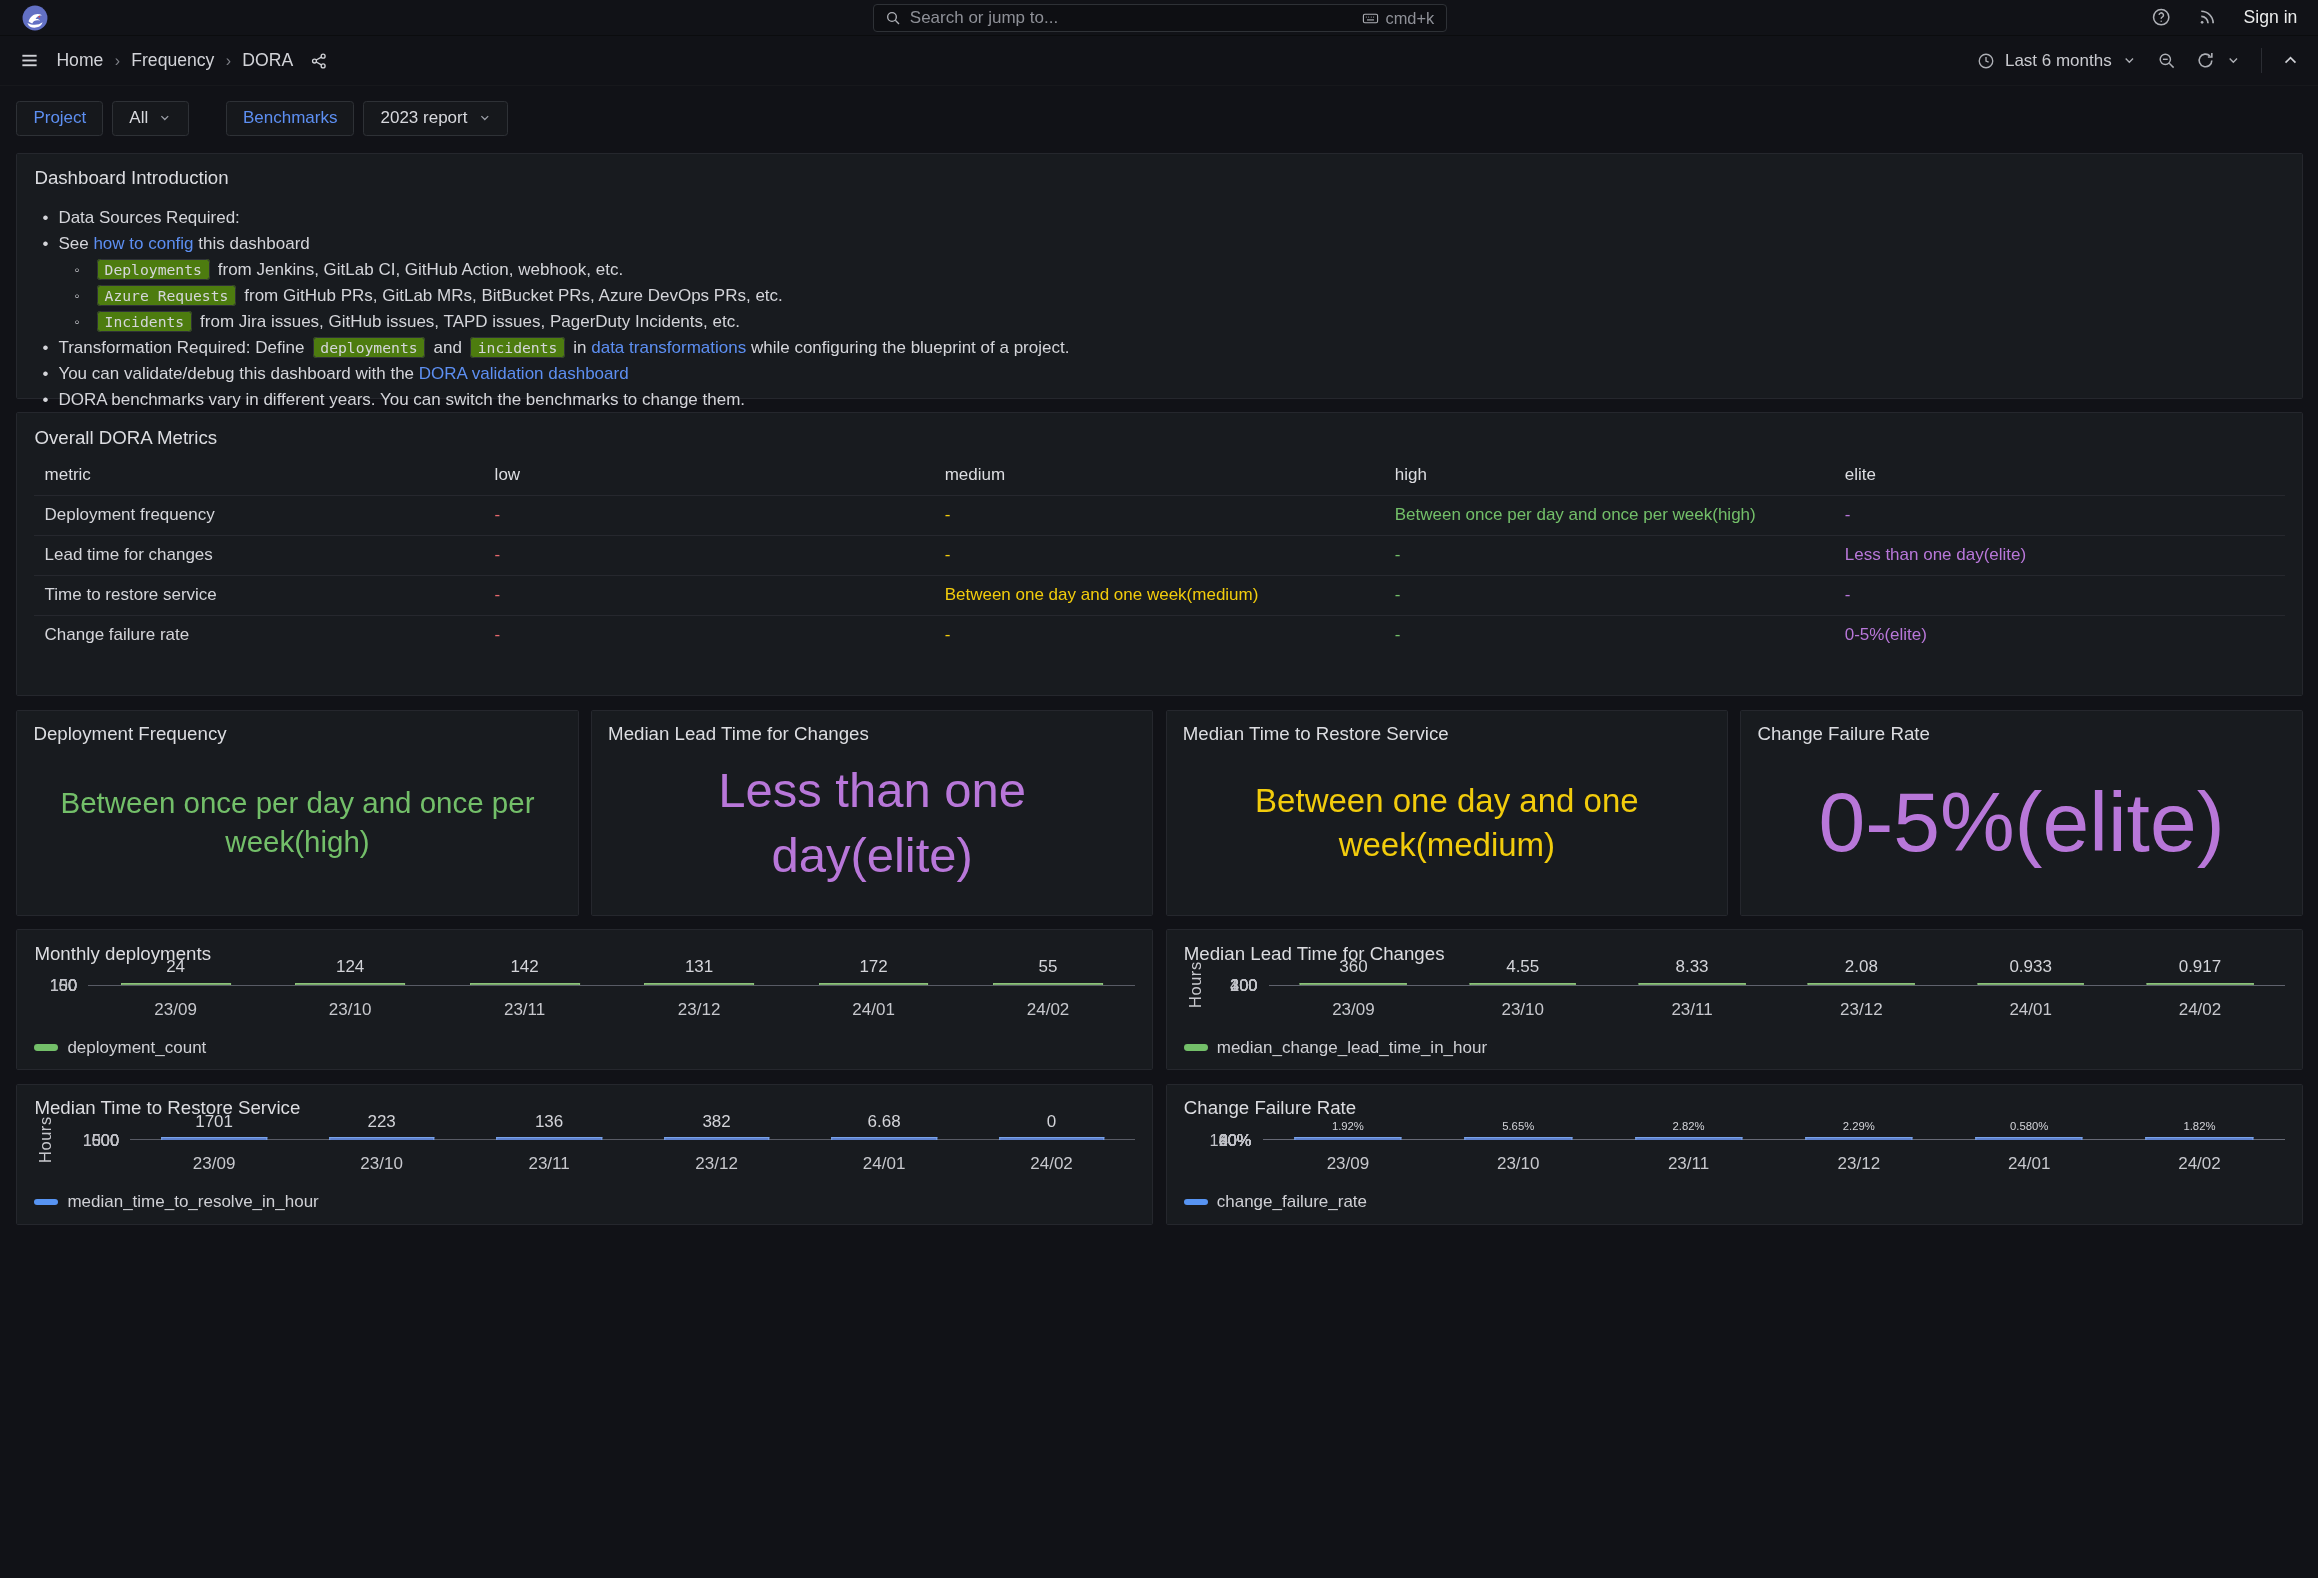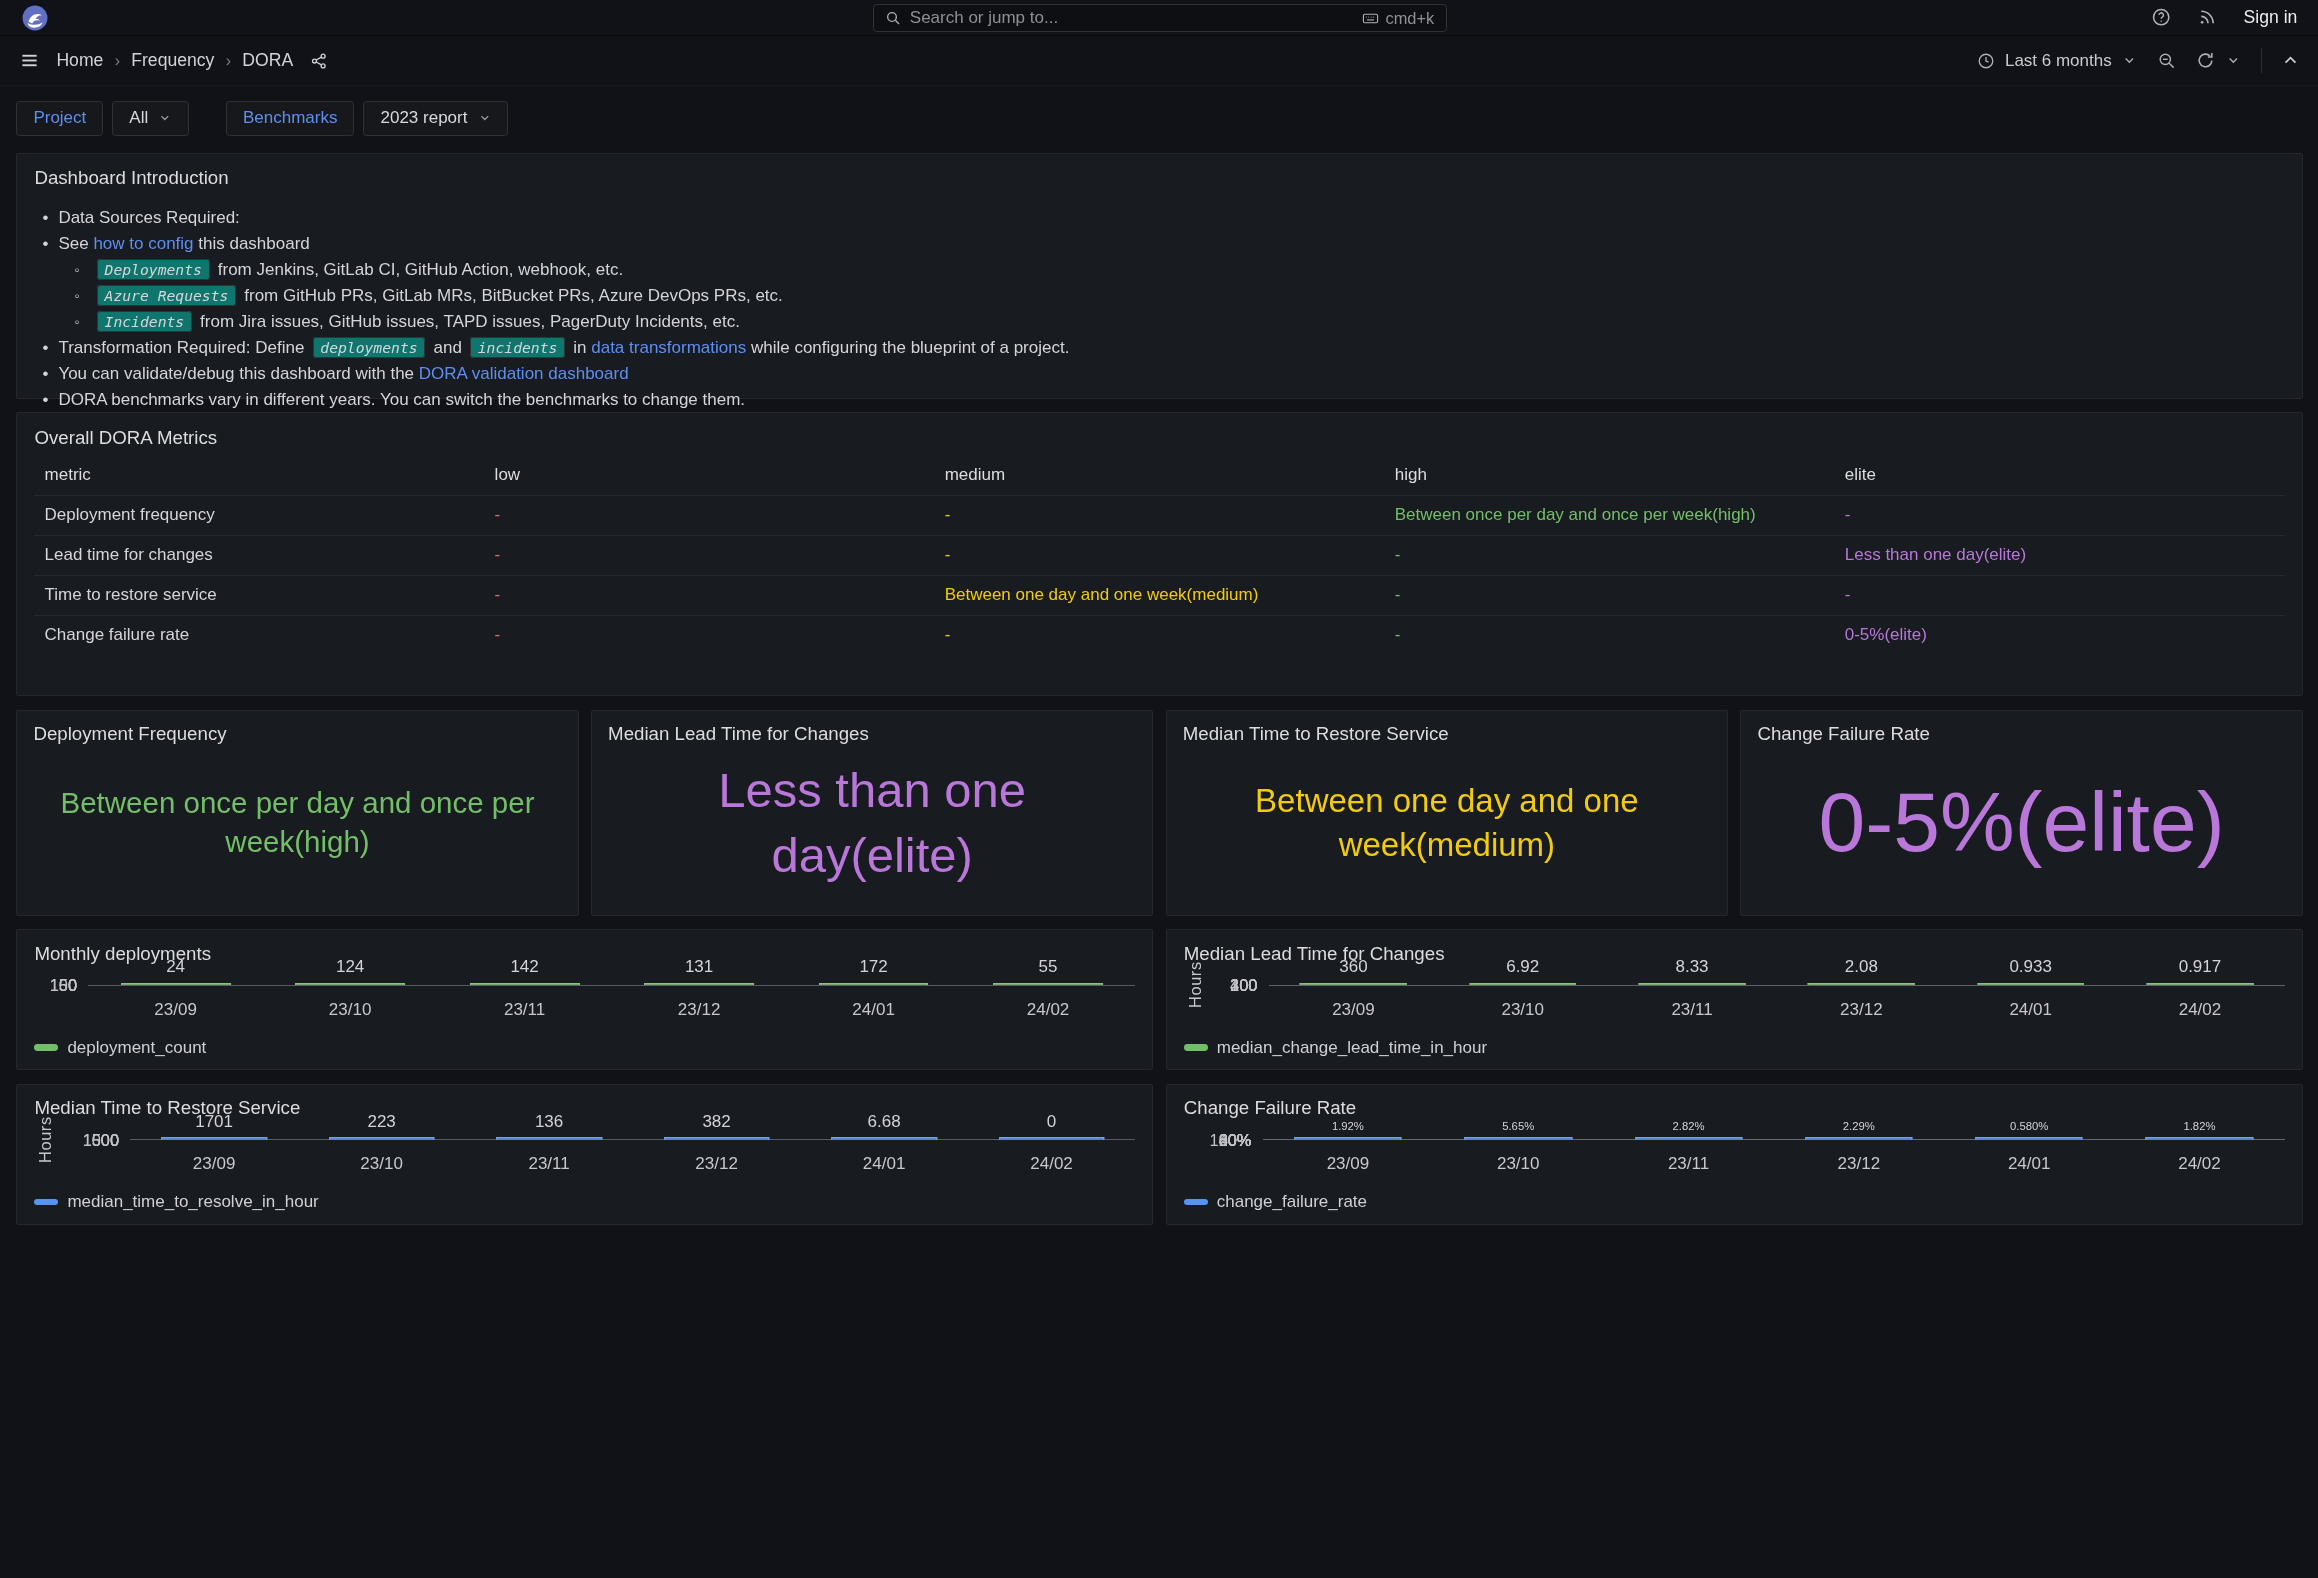--- a/index.html
+++ b/index.html
@@ -49,22 +49,22 @@
 
   
   .intro{height:246px;padding:13.6px 17px;margin-bottom:13.6px;}
   .intro-list{margin-top:16px;font-size:17px;line-height:26px;color:#d4d5da;}
   .li1{position:relative;padding-left:24px;}
   .li1::before{content:"•";position:absolute;left:8px;color:#d4d5da;}
   .sublist{margin-left:33px;}
   .li2{position:relative;padding-left:26px;}
   .li2::before{content:"◦";position:absolute;left:6.8px;font-size:14.7px;color:#d4d5da;}
   .intro a, .lnk{color:var(--link);text-decoration:none;cursor:pointer;}
-  .code{font-family:"DejaVu Sans Mono",monospace;font-size:14.7px;background:#0f766e;
-        border:0.6px solid #2f3237;border-radius:3.4px;padding:1.1px 6.8px;margin:0 3.4px;color:#d5d6db;font-style:italic;}
+  .code{font-family:"DejaVu Sans Mono",monospace;font-size:14.7px;background:#4d7c0f;
+        border:0.6px solid #2f3237;border-radius:3.4px;padding:1.1px 6.8px;margin:0 3.4px;color:#d5d6db;}
 
   
   .tablepanel{height:284px;padding:13.6px 17px;margin-bottom:13.6px;}
   .tbl{margin-top:5.7px;}
   .trow{display:grid;grid-template-columns:repeat(5,1fr);height:40px;align-items:center;}
   .trow.body{border-top:0.6px solid #26282e;}
   .tcell{padding:0 10.2px;font-size:17px;white-space:nowrap;}
   .thead .tcell{color:var(--text-strong);font-weight:500;}
   .c-metric{color:#d4d5da;} .c-low{color:var(--red);} .c-medium{color:var(--yellow);}
   .c-high{color:var(--green);} .c-elite{color:var(--purple);}
@@ -371,21 +371,21 @@
             <div class="ytick" style="bottom: 75%;">300</div>
             <div class="gridline" style="bottom: 100%;"></div>
             <div class="ytick" style="bottom: 100%;">400</div>
             <div class="bars">
               <div class="slot">
                 <div class="bar" style="height: 90%; background: rgb(120, 169, 106); border-top: 1.1px solid rgb(140, 194, 122); border-right: 1.1px solid rgb(140, 194, 122); border-bottom: none; border-left: 1.1px solid rgb(140, 194, 122); border-image: initial;"></div>
                 <div class="bval" style="font-size: 17px; bottom: max(90% + 5.7px, 8px);">360</div>
               </div>
               <div class="slot">
                 <div class="bar" style="height: 1.1375%; background: rgb(120, 169, 106); border-top: 1.1px solid rgb(140, 194, 122); border-right: 1.1px solid rgb(140, 194, 122); border-bottom: none; border-left: 1.1px solid rgb(140, 194, 122); border-image: initial;"></div>
-                <div class="bval" style="font-size: 17px; bottom: max(1.1375% + 5.7px, 8px);">6.92</div>
+                <div class="bval" style="font-size: 17px; bottom: max(1.1375% + 5.7px, 8px);">4.55</div>
               </div>
               <div class="slot">
                 <div class="bar" style="height: 2.0825%; background: rgb(120, 169, 106); border-top: 1.1px solid rgb(140, 194, 122); border-right: 1.1px solid rgb(140, 194, 122); border-bottom: none; border-left: 1.1px solid rgb(140, 194, 122); border-image: initial;"></div>
                 <div class="bval" style="font-size: 17px; bottom: max(2.0825% + 5.7px, 8px);">8.33</div>
               </div>
               <div class="slot">
                 <div class="bar" style="height: 0.52%; background: rgb(120, 169, 106); border-top: 1.1px solid rgb(140, 194, 122); border-right: 1.1px solid rgb(140, 194, 122); border-bottom: none; border-left: 1.1px solid rgb(140, 194, 122); border-image: initial;"></div>
                 <div class="bval" style="font-size: 17px; bottom: max(0.52% + 5.7px, 8px);">2.08</div>
               </div>
               <div class="slot">

